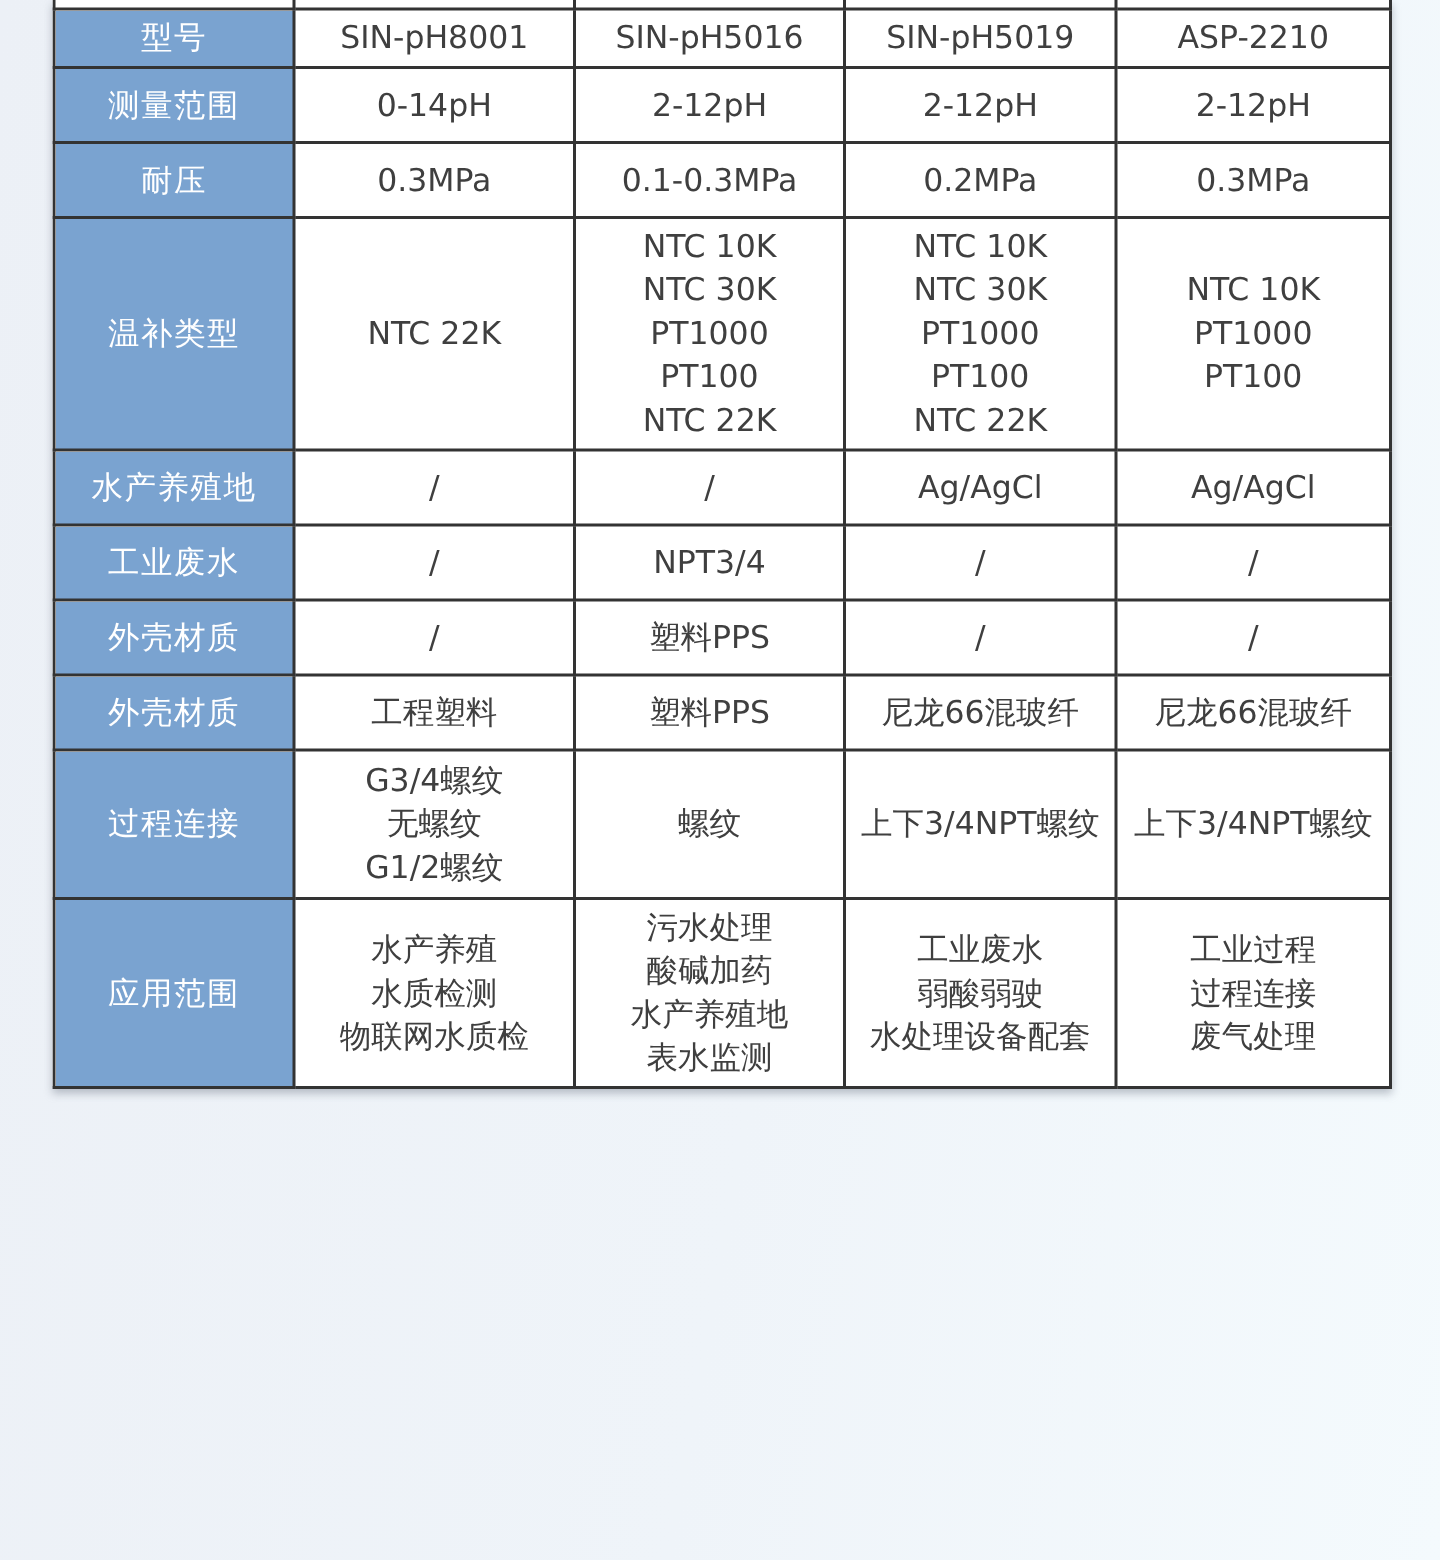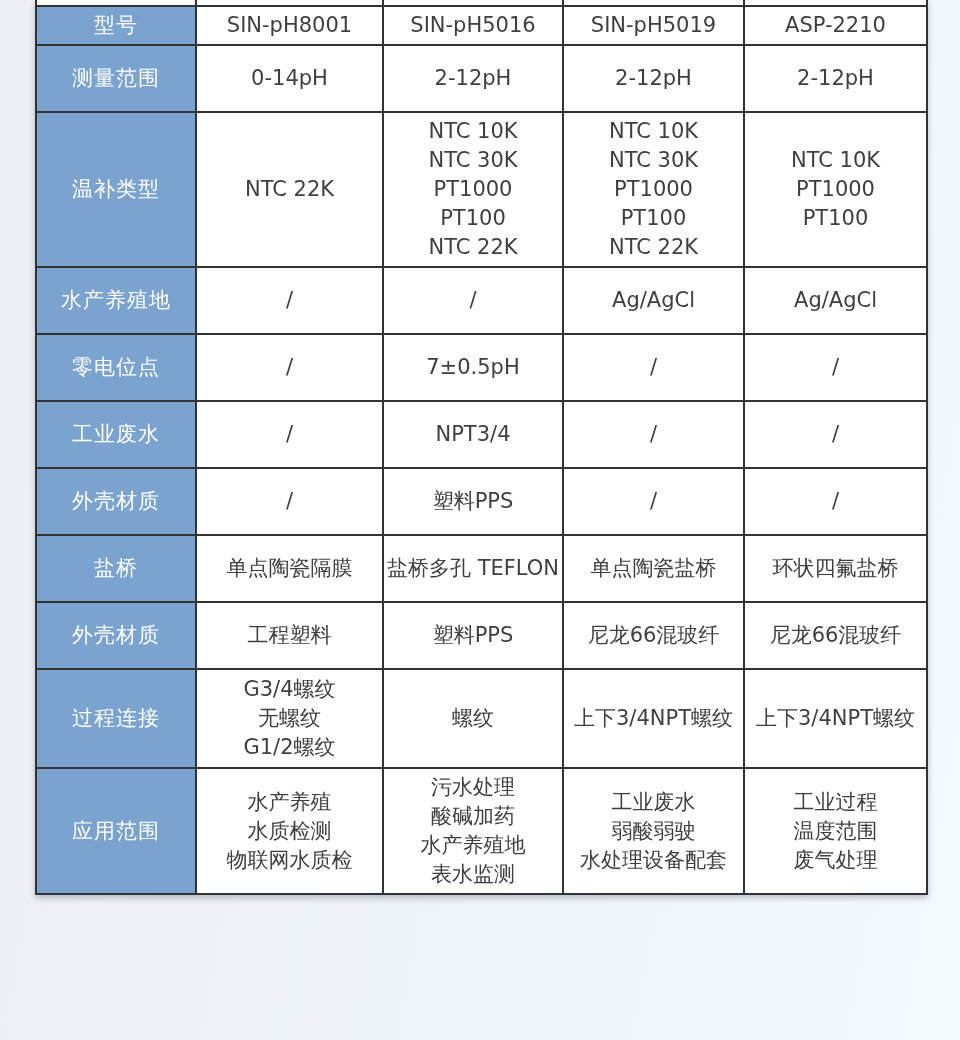--- a/index.html
+++ b/index.html
@@ -47,21 +47,21 @@
     font-weight: normal;
     letter-spacing: 1px;
   }
   td.val {
     background: #ffffff;
     color: #3f3f3f;
   }
   tr.r-cut { height: 16px; }
   tr.r-cut td, tr.r-cut th { padding: 0; }
   tr.r-model { height: 33px; }
-  tr.r-std { height: 67px; margin-top: 28px; }
+  tr.r-std { height: 50px; margin-top: 28px; }
   tr.r-tall5 { height: 153px; }
   tr.r-tall3 { height: 99px; }
   tr.r-tall4 { height: 115px; }
 </style>
 </head>
 <body>
 
 <div class="table-wrap">
   <table class="spec">
     <colgroup>
@@ -86,20 +86,27 @@
         <td class="val">SIN-pH5019</td>
         <td class="val">ASP-2210</td>
       </tr>
       <tr class="r-std">
         <th class="rowlabel">测量范围</th>
         <td class="val">0-14pH</td>
         <td class="val">2-12pH</td>
         <td class="val">2-12pH</td>
         <td class="val">2-12pH</td>
       </tr>
+      <tr class="r-std">
+        <th class="rowlabel">耐压</th>
+        <td class="val">0.3MPa</td>
+        <td class="val">0.1-0.3MPa</td>
+        <td class="val">0.2MPa</td>
+        <td class="val">0.3MPa</td>
+      </tr>
       <tr class="r-tall5">
         <th class="rowlabel">温补类型</th>
         <td class="val">NTC 22K</td>
         <td class="val">NTC 10K
 NTC 30K
 PT1000
 PT100
 NTC 22K</td>
         <td class="val">NTC 10K
 NTC 30K
@@ -111,46 +118,32 @@
 PT100</td>
       </tr>
       <tr class="r-std">
         <th class="rowlabel">水产养殖地</th>
         <td class="val">/</td>
         <td class="val">/</td>
         <td class="val">Ag/AgCl</td>
         <td class="val">Ag/AgCl</td>
       </tr>
       <tr class="r-std">
-        <th class="rowlabel">零电位点</th>
-        <td class="val">/</td>
-        <td class="val">7±0.5pH</td>
-        <td class="val">/</td>
-        <td class="val">/</td>
-      </tr>
-      <tr class="r-std">
         <th class="rowlabel">工业废水</th>
         <td class="val">/</td>
         <td class="val">NPT3/4</td>
         <td class="val">/</td>
         <td class="val">/</td>
       </tr>
       <tr class="r-std">
         <th class="rowlabel">外壳材质</th>
         <td class="val">/</td>
         <td class="val">塑料PPS</td>
         <td class="val">/</td>
         <td class="val">/</td>
-      </tr>
-      <tr class="r-std">
-        <th class="rowlabel">盐桥</th>
-        <td class="val">单点陶瓷隔膜</td>
-        <td class="val">盐桥多孔 TEFLON</td>
-        <td class="val">单点陶瓷盐桥</td>
-        <td class="val">环状四氟盐桥</td>
       </tr>
       <tr class="r-std">
         <th class="rowlabel">外壳材质</th>
         <td class="val">工程塑料</td>
         <td class="val">塑料PPS</td>
         <td class="val">尼龙66混玻纤</td>
         <td class="val">尼龙66混玻纤</td>
       </tr>
       <tr class="r-tall3">
         <th class="rowlabel">过程连接</th>
@@ -167,18 +160,18 @@
 水质检测
 物联网水质检</td>
         <td class="val">污水处理
 酸碱加药
 水产养殖地
 表水监测</td>
         <td class="val">工业废水
 弱酸弱驶
 水处理设备配套</td>
         <td class="val">工业过程
-温度范围
+过程连接
 废气处理</td>
       </tr>
     </tbody>
   </table>
 </div>
 
 </body></html>

